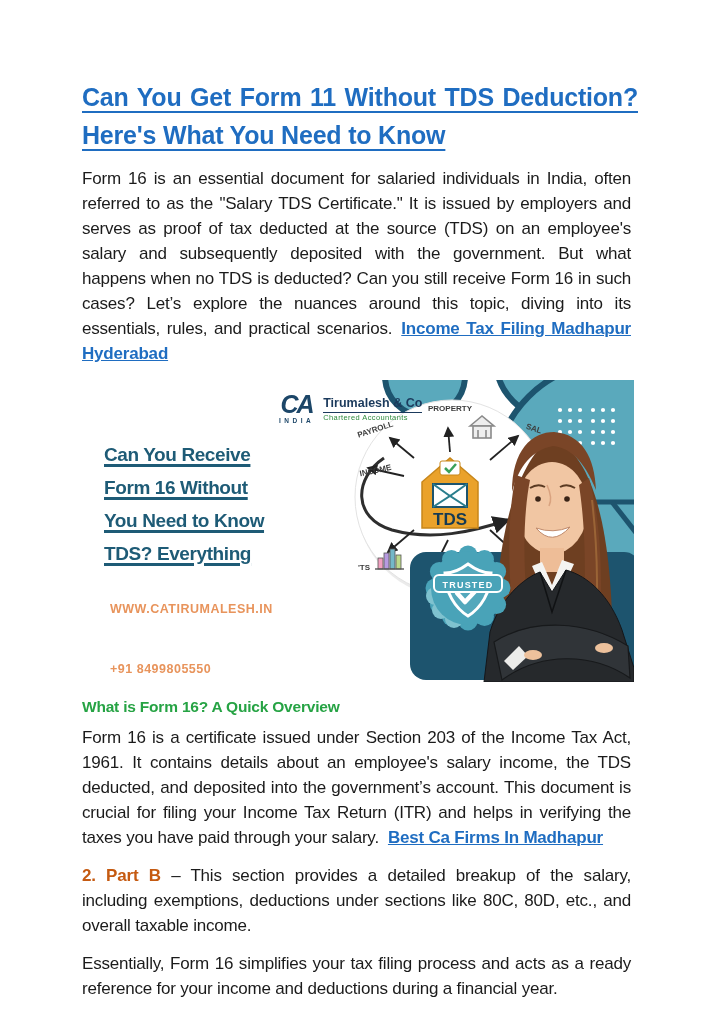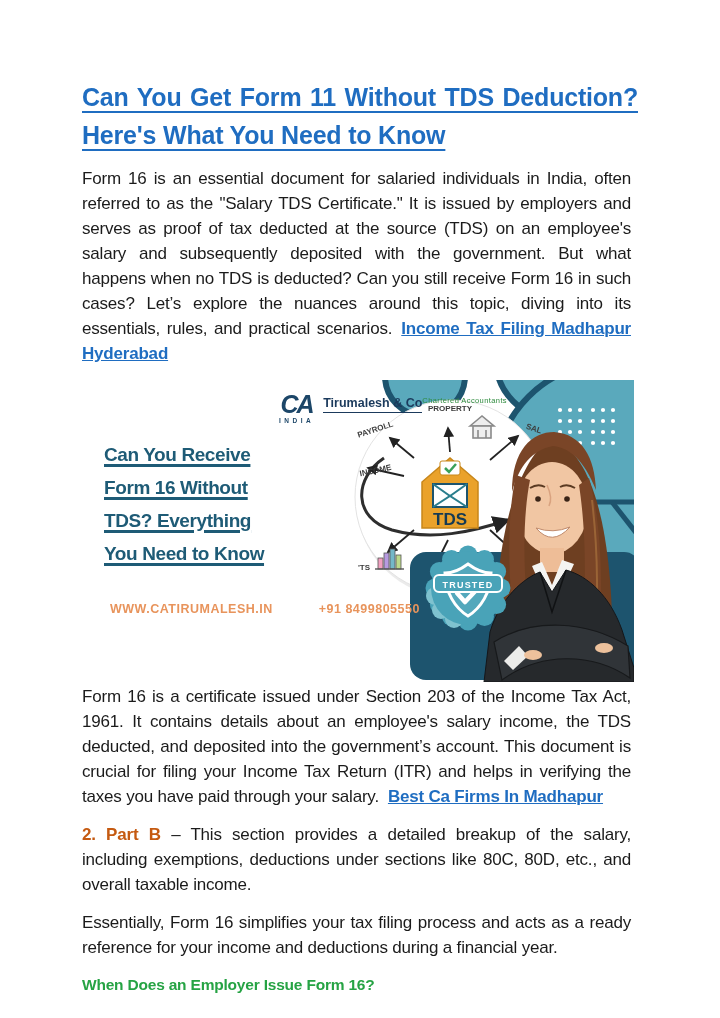--- a/index.html
+++ b/index.html
@@ -11,27 +11,27 @@
   a.doclink{color:#1F6DC1;font-weight:bold;text-decoration:underline;margin-left:9px;cursor:pointer;}
   h2.green{color:#26A344;font-size:15.5px;font-weight:bold;margin:16px 0 9px 0;letter-spacing:-0.2px;}
   .part-label{color:#C55A11;font-weight:bold;}
   
   .hero{position:relative;width:542px;height:302px;margin:14px 0 2px 10px;overflow:hidden;background:#fff;}
   .hero svg.scene{position:absolute;left:0;top:0;}
   .hero .logo{position:absolute;left:187px;top:12px;display:flex;gap:9px;align-items:flex-start;}
   .ca-mark{display:flex;flex-direction:column;align-items:center;line-height:1;}
   .ca-letters{font-size:25px;font-weight:bold;font-style:italic;color:#1C4668;letter-spacing:-2px;}
   .ca-india{font-size:6.5px;font-weight:bold;color:#1C4668;letter-spacing:3.5px;margin-top:1px;}
-  .firm{display:flex;flex-direction:row;padding-top:4px;}
+  .firm{display:flex;flex-direction:column;padding-top:4px;}
   .firm-name{font-size:12.5px;font-weight:bold;color:#1B3A5C;border-bottom:1px solid #1B3A5C;padding-bottom:2px;}
   .firm-tag{font-size:7.5px;color:#2E8B3D;margin-top:0;letter-spacing:0.4px;}
   .headline{position:absolute;left:12px;top:58px;width:280px;}
   .headline span{display:inline-block;font-size:19px;line-height:33px;font-weight:bold;color:#1E5B76;letter-spacing:-0.4px;
     text-decoration:underline;text-decoration-thickness:2.5px;text-underline-offset:3px;}
-  .hero-contact{position:absolute;left:18px;top:222px;display:flex;gap:46px;font-size:12.5px;font-weight:bold;color:#E8945C;letter-spacing:0.5px;}
+  .hero-contact{position:absolute;left:18px;top:222px;display:flex;gap:46px;font-size:12.5px;font-weight:bold;color:#E8945C;letter-spacing:0.5px;flex-direction:column;}
 </style>
 </head>
 <body>
 
 <div class="page">
 
   <h1 class="doc-title">Can You Get Form 11 Without TDS Deduction? Here's What You Need to Know</h1>
 
   <p class="body"><span>Form 16 is an essential document for salaried individuals in India, often referred to as the "Salary TDS Certificate." It is issued by employers and serves as proof of tax deducted at the source (TDS) on an employee's salary and subsequently deposited with the government. But what happens when no TDS is deducted? Can you still receive Form 16 in such cases? Let’s explore the nuances around this topic, diving into its essentials, rules, and practical scenarios.</span><a class="doclink">Income Tax Filing Madhapur Hyderabad</a></p>
 
@@ -200,30 +200,31 @@
       </div>
       <div class="firm">
         <span class="firm-name">Tirumalesh &amp; Co</span>
         <span class="firm-tag">Chartered Accountants</span>
       </div>
     </div>
 
     <div class="headline">
       <div><span>Can You Receive</span></div>
       <div><span>Form 16 Without</span></div>
+      <div><span>You Need to Know</span></div>
       <div><span>TDS? Everything</span></div>
-      <div><span>You Need to Know</span></div>
     </div>
 
     <div class="hero-contact">
       <span>WWW.CATIRUMALESH.IN</span>
       <span>+91 8499805550</span>
     </div>
   </div>
 
+  <h2 class="green">What is Form 16? A Quick Overview</h2>
   <p class="body"><span>Form 16 is a certificate issued under Section 203 of the Income Tax Act, 1961. It contains details about an employee's salary income, the TDS deducted, and deposited into the government’s account. This document is crucial for filing your Income Tax Return (ITR) and helps in verifying the taxes you have paid through your salary.</span><a class="doclink">Best Ca Firms In Madhapur</a></p>
 
   <p class="body"><span class="part-label">2. Part B</span> <span>– This section provides a detailed breakup of the salary, including exemptions, deductions under sections like 80C, 80D, etc., and overall taxable income.</span></p>
   <p class="body">Essentially, Form 16 simplifies your tax filing process and acts as a ready reference for your income and deductions during a financial year.</p>
 
   <h2 class="green">When Does an Employer Issue Form 16?</h2>
 
 </div>
 
 </body></html>

